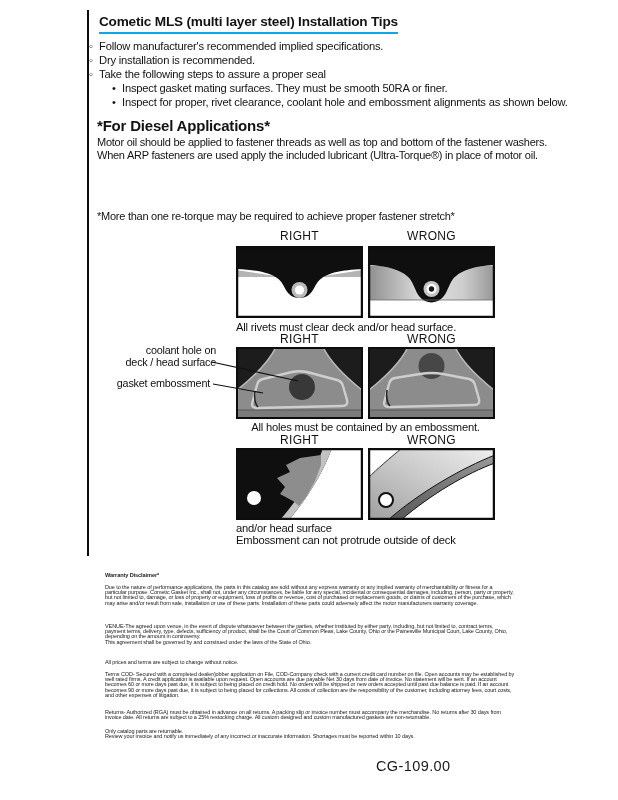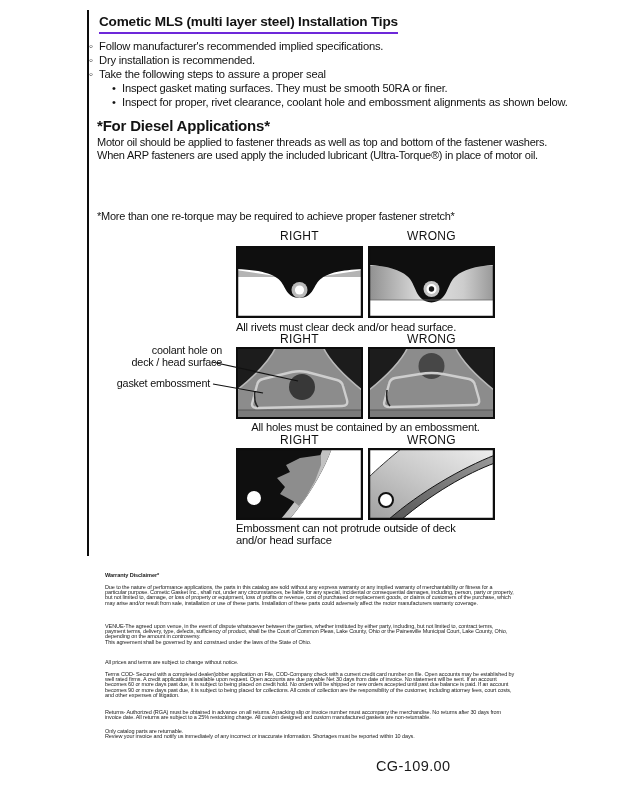--- a/index.html
+++ b/index.html
@@ -3,21 +3,21 @@
 <meta charset="utf-8">
 <style>
   html,body { margin:0; padding:0; background:#fff; }
   .page { position:relative; width:618px; height:800px; background:#ffffff;
           font-family:"Liberation Sans", sans-serif; color:#131313; overflow:hidden; }
   .abs { position:absolute; }
 
   .vline { left:87px; top:10px; width:2px; height:546px; background:#0d0d0d; }
 
   .title { left:99px; top:14px; margin:0; font-size:13.6px; font-weight:700;
-           letter-spacing:-0.2px; border-bottom:2px solid #6d28d9; padding-bottom:3px;
+           letter-spacing:-0.2px; border-bottom:2px solid #0ea5e9; padding-bottom:3px;
            white-space:nowrap; }
 
   .tips { left:89px; top:40px; font-size:11.2px; letter-spacing:-0.2px; line-height:13.9px; }
   .tip  { display:flex; white-space:nowrap; }
   .tip .bullet { width:10px; flex:0 0 10px; }
   .tip.sub { margin-left:23px; }
 
   .diesel-h { left:97px; top:117px; font-size:15px; font-weight:700; letter-spacing:-0.2px; }
   .bodyp { width:455px; margin:0; font-size:11px; line-height:13px; letter-spacing:-0.25px; }
   #diesel-p1 { left:97px; top:136px; }
@@ -111,21 +111,21 @@
       <circle cx="63.5" cy="43" r="2.7" fill="#1a1a1a"></circle>
       <rect x="1" y="1" width="125" height="70" fill="none" stroke="#0d0d0d" stroke-width="2.5"></rect>
     </svg>
   </div>
 
   <div class="abs caption" style="left:236px; top:321px;">All rivets must clear deck and/or head surface.</div>
 
   <div class="abs dlabel" style="left:236px; top:332px;">RIGHT</div>
   <div class="abs dlabel" style="left:368px; top:332px;">WRONG</div>
 
-  <div class="abs ann" style="left:90px; top:345px;padding-left:12px;">
+  <div class="abs ann" style="left:84px; top:345px;padding-left:12px;">
     <div>coolant hole on</div>
     <div>deck / head surface</div>
   </div>
   <div class="abs ann" style="left:90px; top:378px;">gasket embossment</div>
 
   <div class="abs dimg" style="left:236px; top:347px;">
     <svg width="127" height="72" viewBox="0 0 127 72">
       <rect x="0" y="0" width="127" height="72" fill="#8c8c8c"></rect>
       <rect x="0" y="63" width="127" height="9" fill="#7b7b7b"></rect>
       <line x1="0" y1="63" x2="127" y2="63" stroke="#585858" stroke-width="1"></line>
@@ -188,22 +188,22 @@
       <rect x="0" y="0" width="127" height="72" fill="#ffffff"></rect>
       <path d="M34,0 C22,10 9,21 0,30 V72 H20 C52,44 94,20 127,7 V0 Z" fill="url(#g-r3a)"></path>
       <path d="M34,0 C22,10 9,21 0,30" stroke="#333333" stroke-width="1" fill="none"></path>
       <path d="M127,7 C94,20 52,44 20,72 H33 C62,47 99,25 127,15 Z" fill="url(#g-r3b)" stroke="#111111" stroke-width="1"></path>
       <circle cx="18" cy="52" r="7" fill="#ffffff" stroke="#111111" stroke-width="2"></circle>
       <rect x="1" y="1" width="125" height="70" fill="none" stroke="#0d0d0d" stroke-width="2.5"></rect>
     </svg>
   </div>
 
   <div class="abs caption" style="left:236px; top:522px;">
+    <div>and/or head surface</div>
     <div>Embossment can not protrude outside of deck</div>
-    <div>and/or head surface</div>
   </div>
 
   <svg class="abs overlay" width="618" height="800" viewBox="0 0 618 800">
     <line x1="212" y1="362" x2="298" y2="381" stroke="#111111" stroke-width="1.2"></line>
     <line x1="213" y1="384" x2="263" y2="393" stroke="#111111" stroke-width="1.2"></line>
   </svg>
 
   <div class="abs fine" id="w-head" style="top:573px;">Warranty Disclaimer*</div>
   <div class="abs fine" style="top:585px;">Due to the nature of performance applications, the parts in this catalog are sold without any express warranty or any implied warranty of merchantability or fitness for a particular purpose.  Cometic Gasket Inc., shall not, under any circumstances, be liable for any special, incidental or consequential damages, including, person, party or property, but not limited to, damage, or loss of property or equipment, loss of profits or revenue, cost of purchased or replacement goods, or claims of customers of the purchase, which may arise and/or result from sale, installation or use of these parts.  Installation of these parts could adversely affect the motor manufacturers warranty coverage.</div>
   <div class="abs fine" style="top:624px;">

